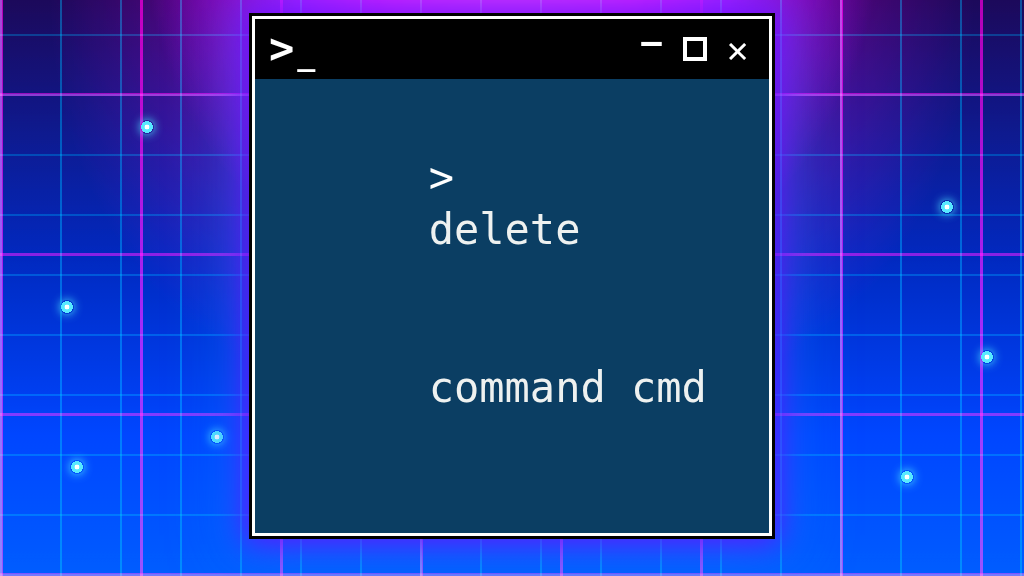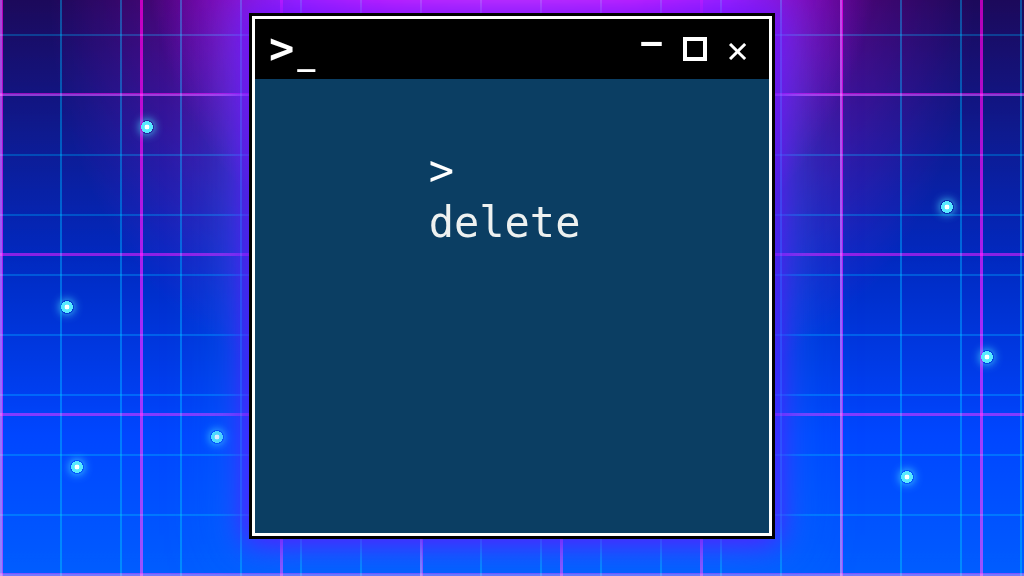--- a/index.html
+++ b/index.html
@@ -76,21 +76,21 @@
   .titlebar .title { flex: 0 0 auto; }
   .titlebar .spacer { flex: 1 1 auto; }
 
   .win-controls { display: flex; align-items: center; gap: 14px; font-size: 34px; font-weight: 700; }
   .win-controls span { display: inline-flex; align-items: center; justify-content: center; width: 34px; height: 34px; cursor: pointer; }
   .win-controls .min { position: relative; top: -8px; }
   .win-controls .max { border: 4px solid #fff; width: 24px; height: 24px; }
   .win-controls .close { font-size: 36px; }
 
   .body {
-    padding: 13px 22px;
+    padding: 20px 22px;
     font-size: 42px;
     line-height: 1.25;
     font-weight: 500;
     color: #eef1f0;
   }
   .body .line { white-space: pre-wrap; }
   .body .prompt { color: #fff; }
 </style>
 </head>
 <body>
@@ -117,14 +117,17 @@
       <span class="max"></span>
       <span class="close">✕</span>
     </span>
   </div>
 
   <div class="body">
     <div class="line">
       <span class="prompt">&gt; </span>
       <span>delete</span>
     </div>
+    <div class="line">
+      <span>command cmd</span>
+    </div>
   </div>
 </div>
 
 </body></html>

